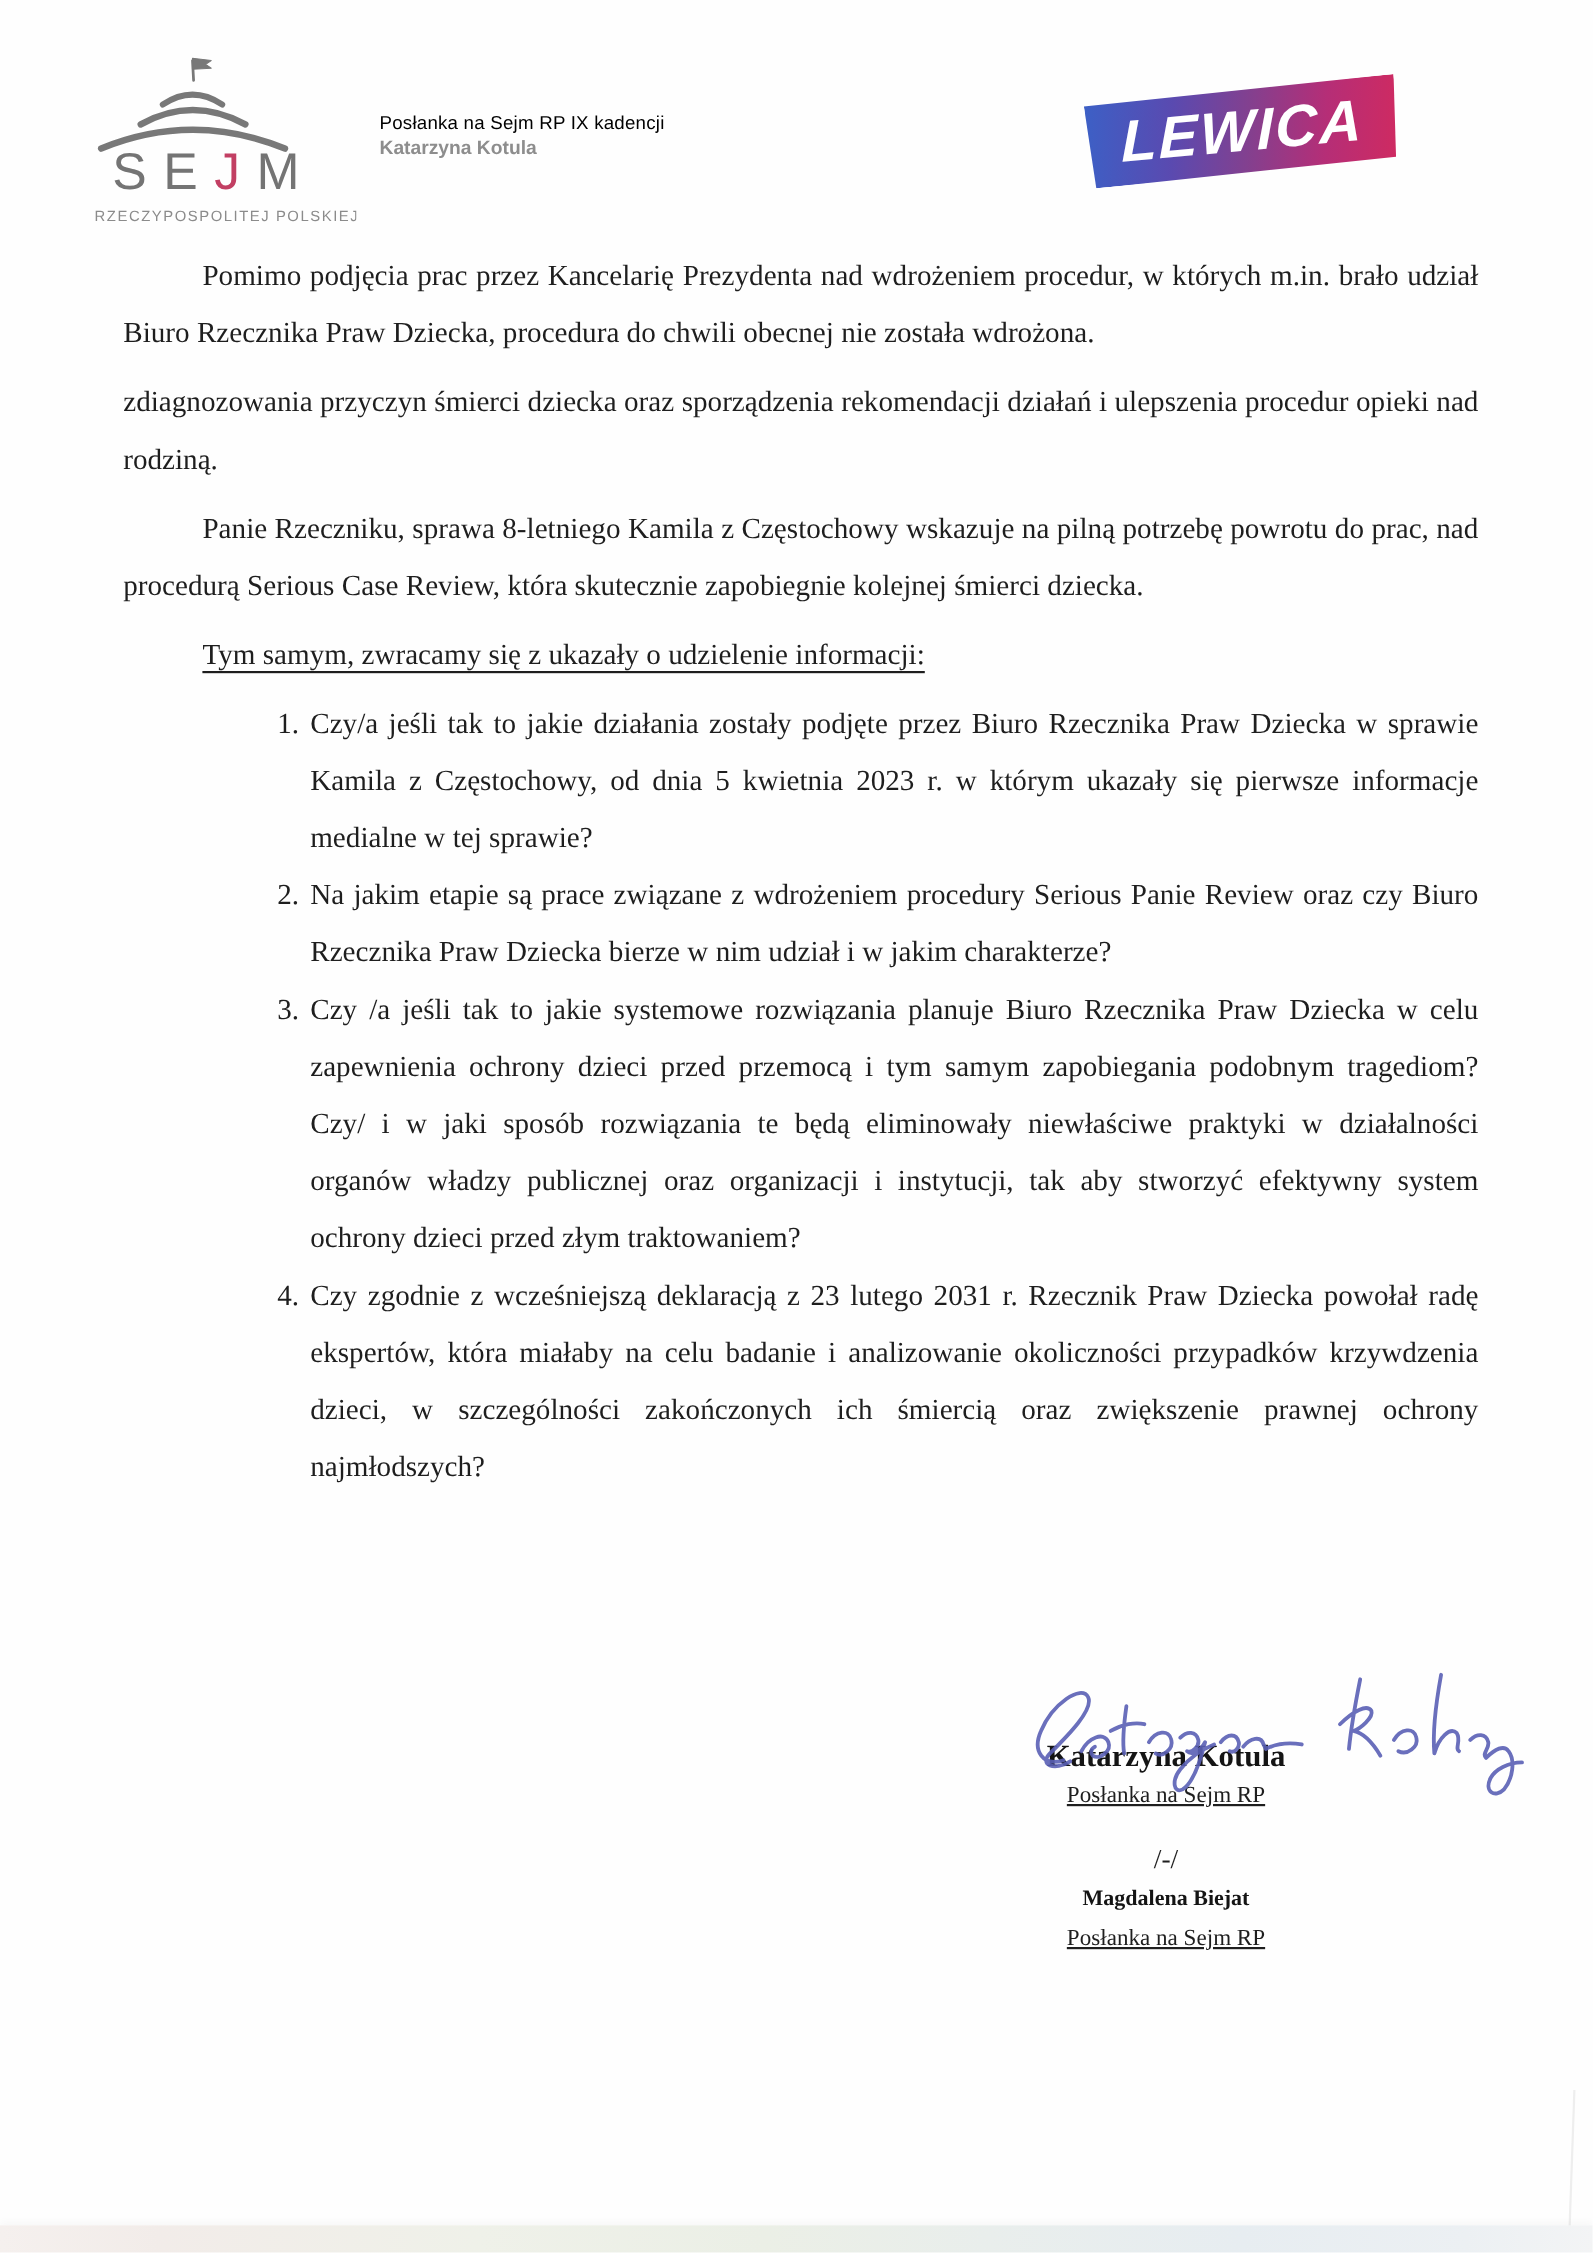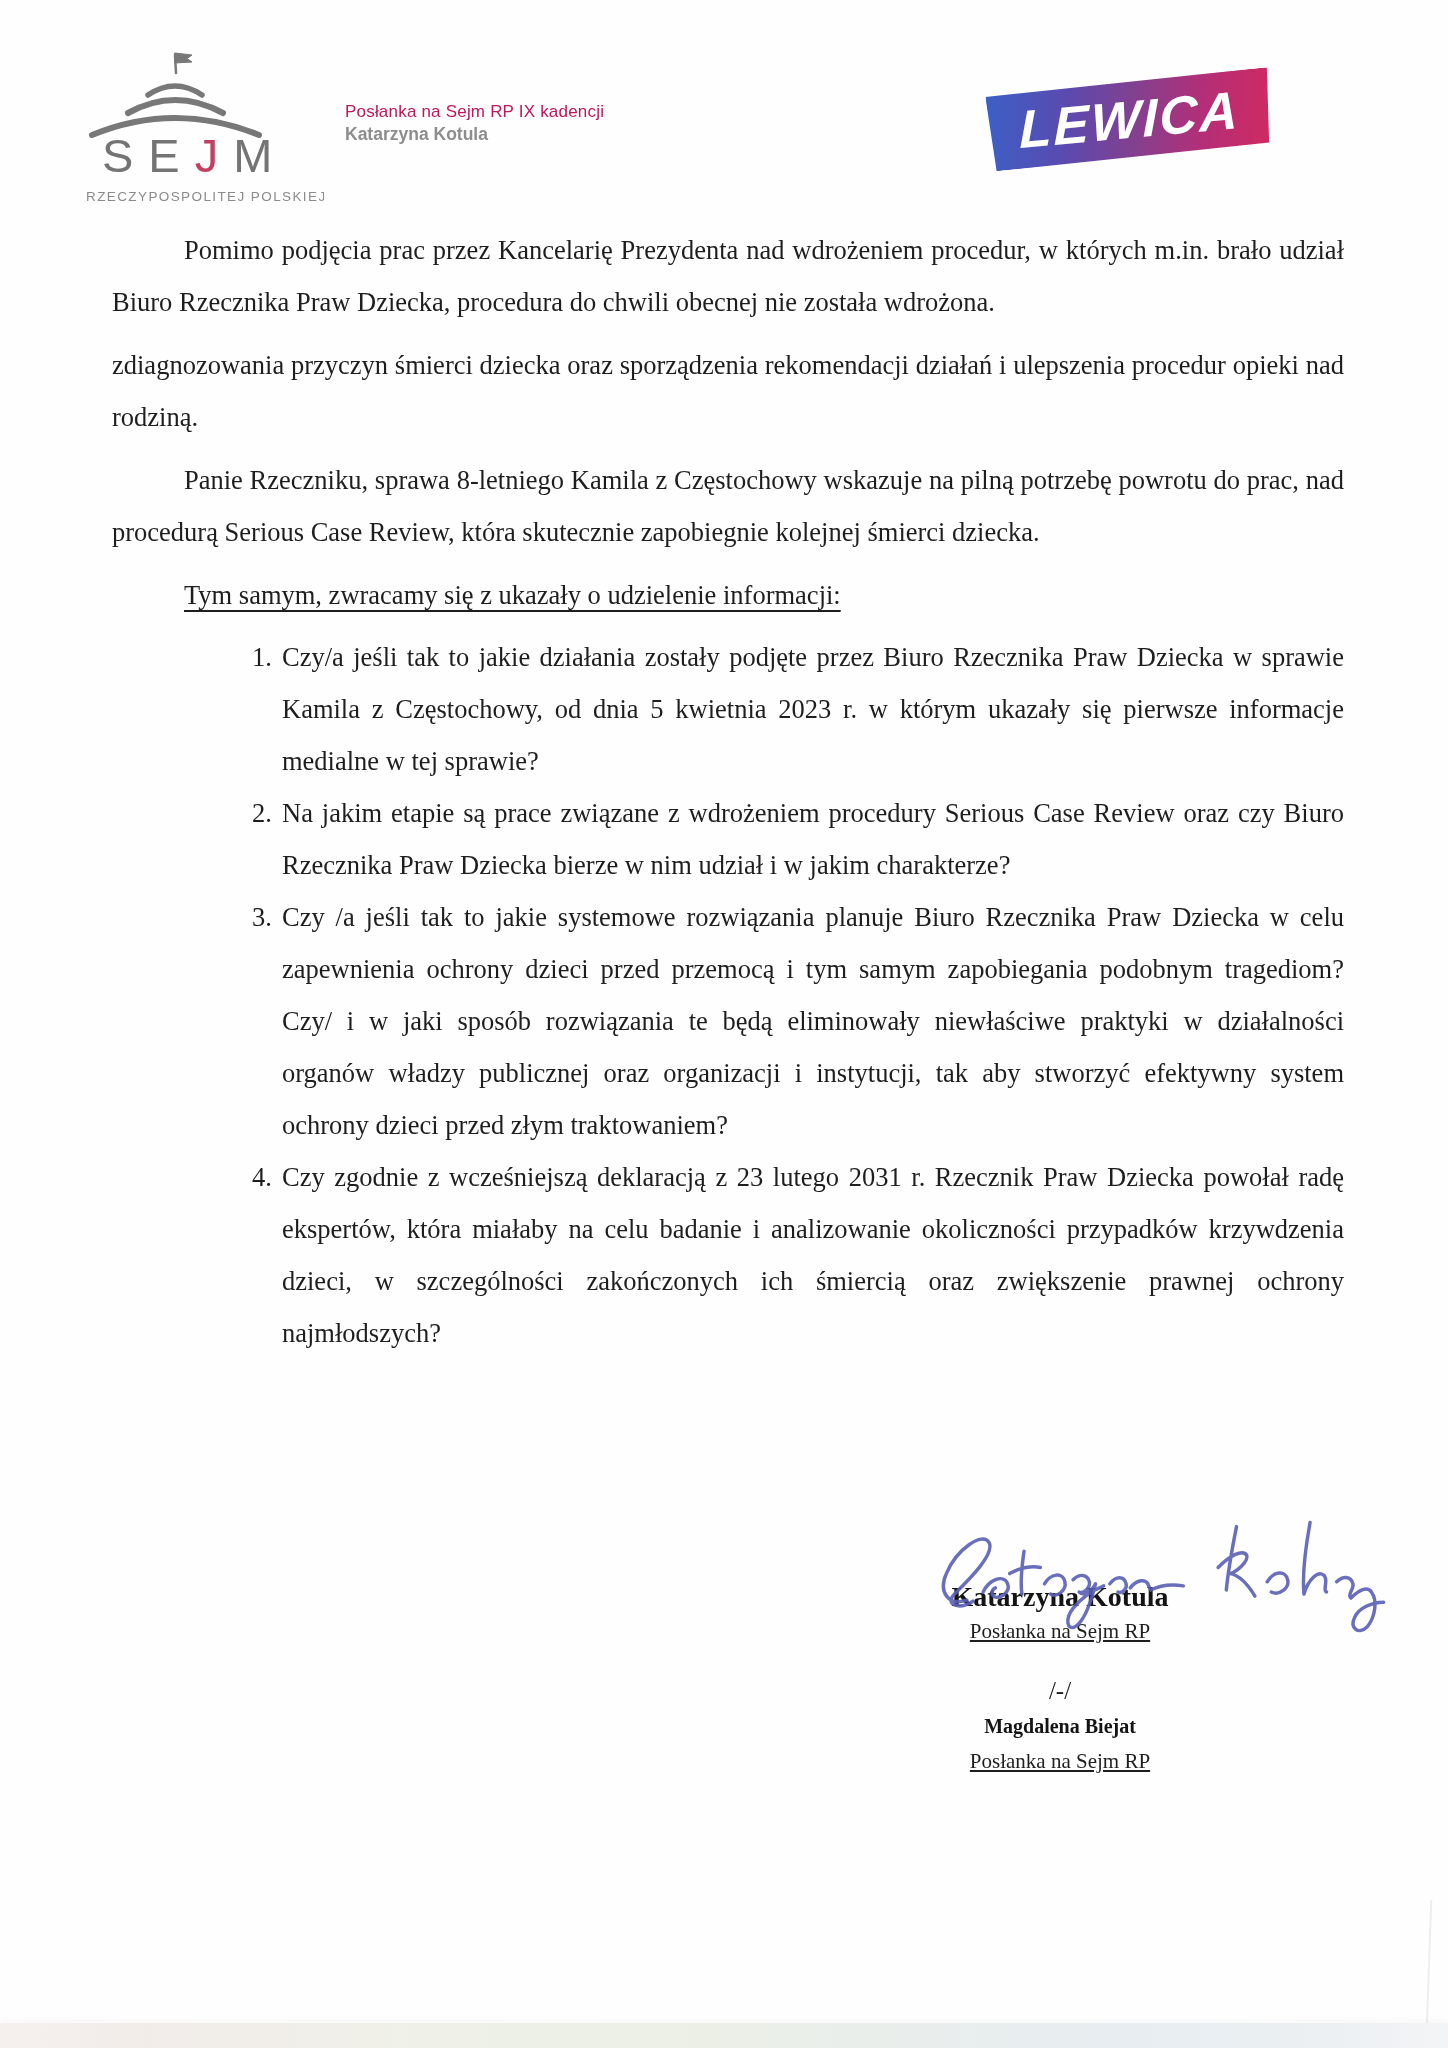--- a/index.html
+++ b/index.html
@@ -2,21 +2,21 @@
 <html lang="pl"><head>
 <meta charset="utf-8">
 <style>
   html,body{margin:0;padding:0;background:#ffffff;}
   .page{position:relative;width:1448px;height:2048px;background:#fefefe;overflow:hidden;
         font-family:"Liberation Serif","DejaVu Serif",serif;color:#1e1e1e;}
 
   
   .sejm-logo{position:absolute;left:84px;top:46px;width:240px;height:168px;}
   .sender{position:absolute;left:345px;top:100px;font-family:"Liberation Sans","DejaVu Sans",sans-serif;}
-  .sender .role{font-size:17px;color:#be185d;line-height:23px;letter-spacing:.2px;}
+  .sender .role{font-size:17px;color:#000000;line-height:23px;letter-spacing:.2px;}
   .sender .name{font-size:17.5px;color:#8d8d8d;font-weight:700;line-height:23px;}
   .lewica{position:absolute;left:988px;top:80px;width:283px;height:79px;
           background:linear-gradient(97deg,#3c60c6 0%,#5a4ab0 28%,#83408f 52%,#b52e77 76%,#d02a60 100%);
           transform:rotate(-5.2deg);display:flex;align-items:center;justify-content:center;
           clip-path:polygon(0 5%,100% 0,98.4% 95%,1.6% 100%);}
   .lewica span{color:#ffffff;font-family:"Liberation Sans","DejaVu Sans",sans-serif;
                font-style:italic;font-weight:800;font-size:53px;letter-spacing:2px;transform:skewX(-5deg);}
 
   
   .body-flow{position:absolute;left:112px;top:224px;width:1232px;
@@ -78,21 +78,21 @@
     <p class="para indent">Panie Rzeczniku, sprawa 8-letniego Kamila z Częstochowy wskazuje na pilną potrzebę powrotu do prac, nad procedurą Serious Case Review, która skutecznie zapobiegnie kolejnej śmierci dziecka.</p>
 
     <p class="req-heading"><span>Tym samym, zwracamy się z ukazały o udzielenie informacji:</span></p>
 
     <div class="q">
       <div class="q-num">1.</div>
       <div class="q-text">Czy/a jeśli tak to jakie działania zostały podjęte przez Biuro Rzecznika Praw Dziecka w sprawie Kamila z Częstochowy, od dnia 5 kwietnia 2023 r. w którym ukazały się pierwsze informacje medialne w tej sprawie?</div>
     </div>
     <div class="q">
       <div class="q-num">2.</div>
-      <div class="q-text">Na jakim etapie są prace związane z wdrożeniem procedury Serious Case Review oraz czy Biuro Rzecznika Praw Dziecka bierze w nim udział i w jakim charakterze?</div>
+      <div class="q-text">Na jakim etapie są prace związane z wdrożeniem procedury Serious Panie Review oraz czy Biuro Rzecznika Praw Dziecka bierze w nim udział i w jakim charakterze?</div>
     </div>
     <div class="q">
       <div class="q-num">3.</div>
       <div class="q-text">Czy /a jeśli tak to jakie systemowe rozwiązania planuje Biuro Rzecznika Praw Dziecka w celu zapewnienia ochrony dzieci przed przemocą i tym samym zapobiegania podobnym tragediom? Czy/ i w jaki sposób rozwiązania te będą eliminowały niewłaściwe praktyki w działalności organów władzy publicznej oraz organizacji i instytucji, tak aby stworzyć efektywny system ochrony dzieci przed złym traktowaniem?</div>
     </div>
     <div class="q">
       <div class="q-num">4.</div>
       <div class="q-text">Czy zgodnie z wcześniejszą deklaracją z 23 lutego 2031 r. Rzecznik Praw Dziecka powołał radę ekspertów, która miałaby na celu badanie i analizowanie okoliczności przypadków krzywdzenia dzieci, w szczególności zakończonych ich śmiercią oraz zwiększenie prawnej ochrony najmłodszych?</div>
     </div>
   </div>

